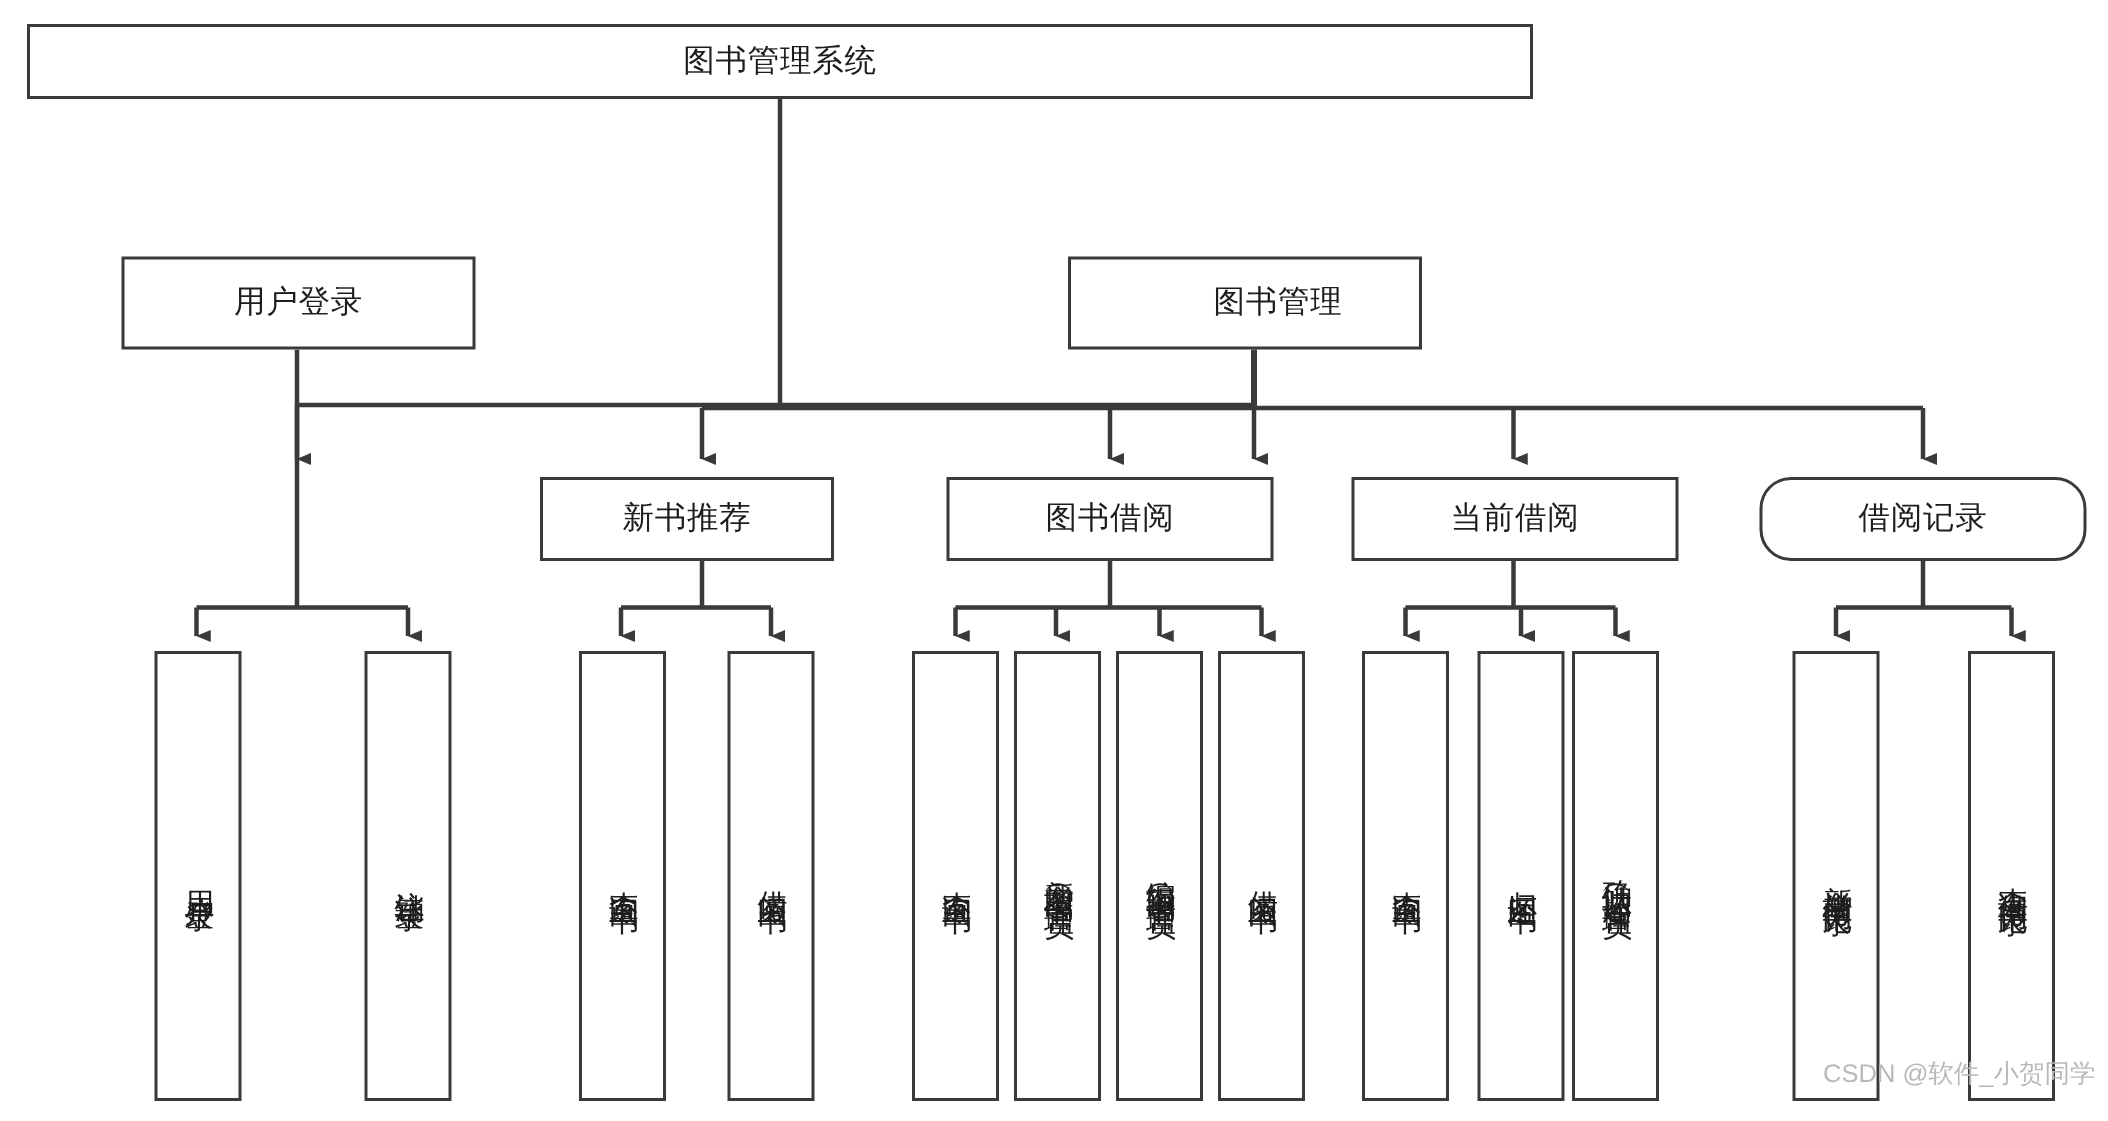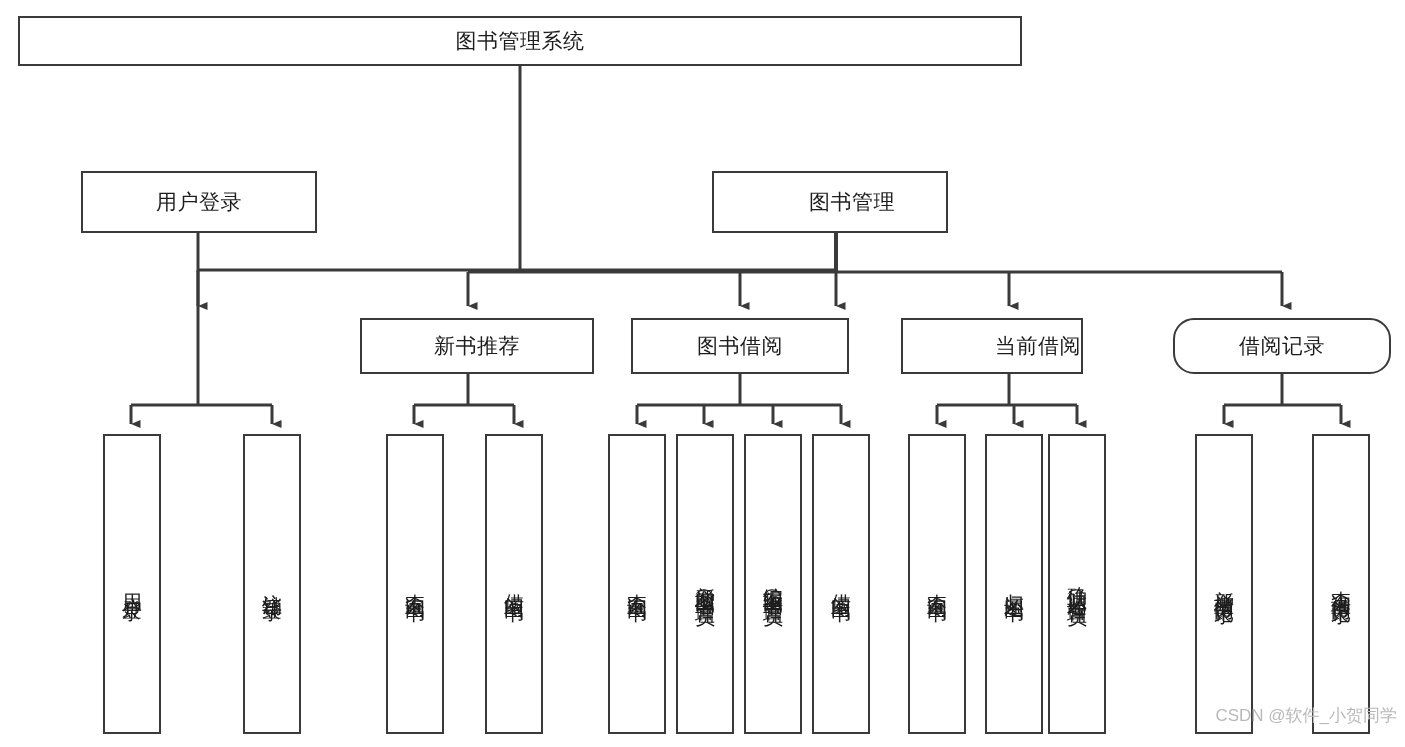--- a/index.html
+++ b/index.html
@@ -157,29 +157,29 @@
   </div>
 
   <div class="node-box" style="left:81px; top:171px; width:236px; height:62px;">
     <span class="node-label-h">用户登录</span>
   </div>
 
   <div class="node-box" style="left:712px; top:171px; width:236px; height:62px;padding-left:44px;">
     <span class="node-label-h">图书管理</span>
   </div>
 
-  <div class="node-box" style="left:360px; top:318px; width:234px; height:56px;">
+  <div class="node-box" style="left:360px; top:318px; width:196px; height:56px;">
     <span class="node-label-h">新书推荐</span>
   </div>
 
   <div class="node-box" style="left:631px; top:318px; width:218px; height:56px;text-align:right;">
     <span class="node-label-h">图书借阅</span>
   </div>
 
-  <div class="node-box" style="left:901px; top:318px; width:182px; height:56px;justify-content:flex-end;">
+  <div class="node-box" style="left:901px; top:318px; width:218px; height:56px;">
     <span class="node-label-h">当前借阅</span>
   </div>
 
   <div class="node-box" style="left:1173px; top:318px; width:218px; height:56px;border-radius:21px;">
     <span class="node-label-h">借阅记录</span>
   </div>
 
   <div class="node-box" style="left:103px; top:434px; width:58px; height:300px;">
     <span class="node-label-v">用户登录</span>
   </div>

